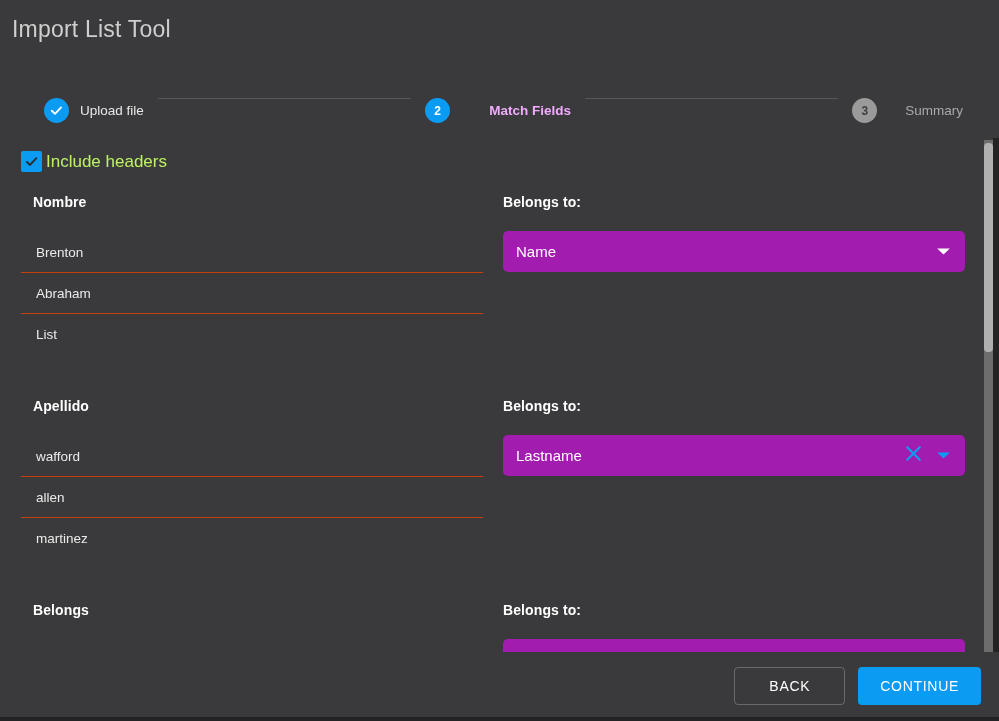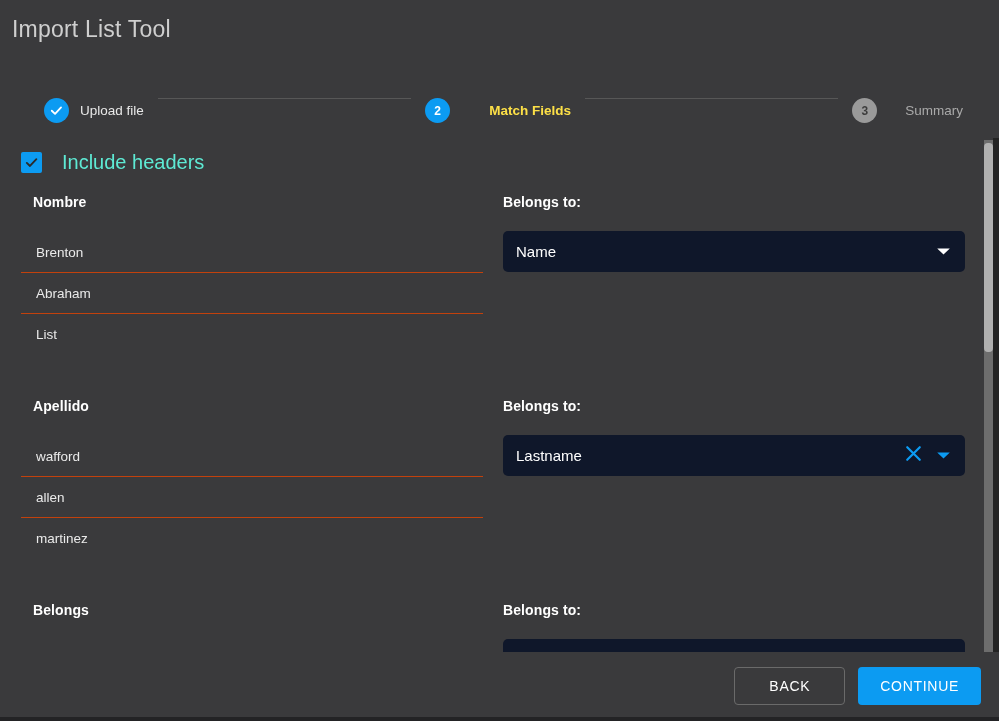--- a/index.html
+++ b/index.html
@@ -56,21 +56,21 @@
   }
   .step-circle.done   { background: #0c9bf2; }
   .step-circle.active { background: #0c9bf2; }
   .step-circle.todo   { background: #9a9a9a; color: #3d3d3d; }
   .step-label {
     margin-left: 11px;
     font-size: 13.5px;
     white-space: nowrap;
   }
   .step-label.done   { color: #e8e8e8; font-weight: 400; }
-  .step-label.active { color: #fde047; font-weight: 700; margin-left: 39px; }
+  .step-label.active { color: #f0abfc; font-weight: 700; margin-left: 39px; }
   .step-label.todo   { color: #a9a9a9; font-weight: 400; margin-left: 28px; }
   .step-line {
     flex: 1 1 auto;
     height: 1px;
     background: #575757;
     margin: 0 14px;
     min-width: 30px;
   }
   .check-glyph {
     display: block;
@@ -105,23 +105,23 @@
     height: 21px;
     border-radius: 2px;
     background: #0c9bf2;
     display: flex;
     align-items: center;
     justify-content: center;
     flex: 0 0 auto;
   }
   .checkbox svg { display: block; }
   .headers-label {
-    margin-left: 20px;
-    font-size: 20px;
-    color: #5eead4;
+    margin-left: 4px;
+    font-size: 17px;
+    color: #bef264;
   }
 
   
   .field-block { position: absolute; left: 0; width: 999px; }
 
   .col-left  { position: absolute; left: 21px; width: 462px; }
   .col-right { position: absolute; left: 503px; width: 462px; }
 
   .field-title {
     font-size: 14px;
@@ -147,21 +147,21 @@
     border-bottom: 1px solid #c2410c;
     box-sizing: border-box;
   }
   .sample-row.last { border-bottom: none; }
 
   
   .select {
     position: relative;
     margin-top: 21px;
     height: 41px;
-    background: #0f172a;
+    background: #a21caf;
     border-radius: 5px;
     display: flex;
     align-items: center;
     box-sizing: border-box;
     padding: 0 14px 0 13px;
   }
   .select-value {
     font-size: 15px;
     color: #ffffff;
     flex: 1 1 auto;

